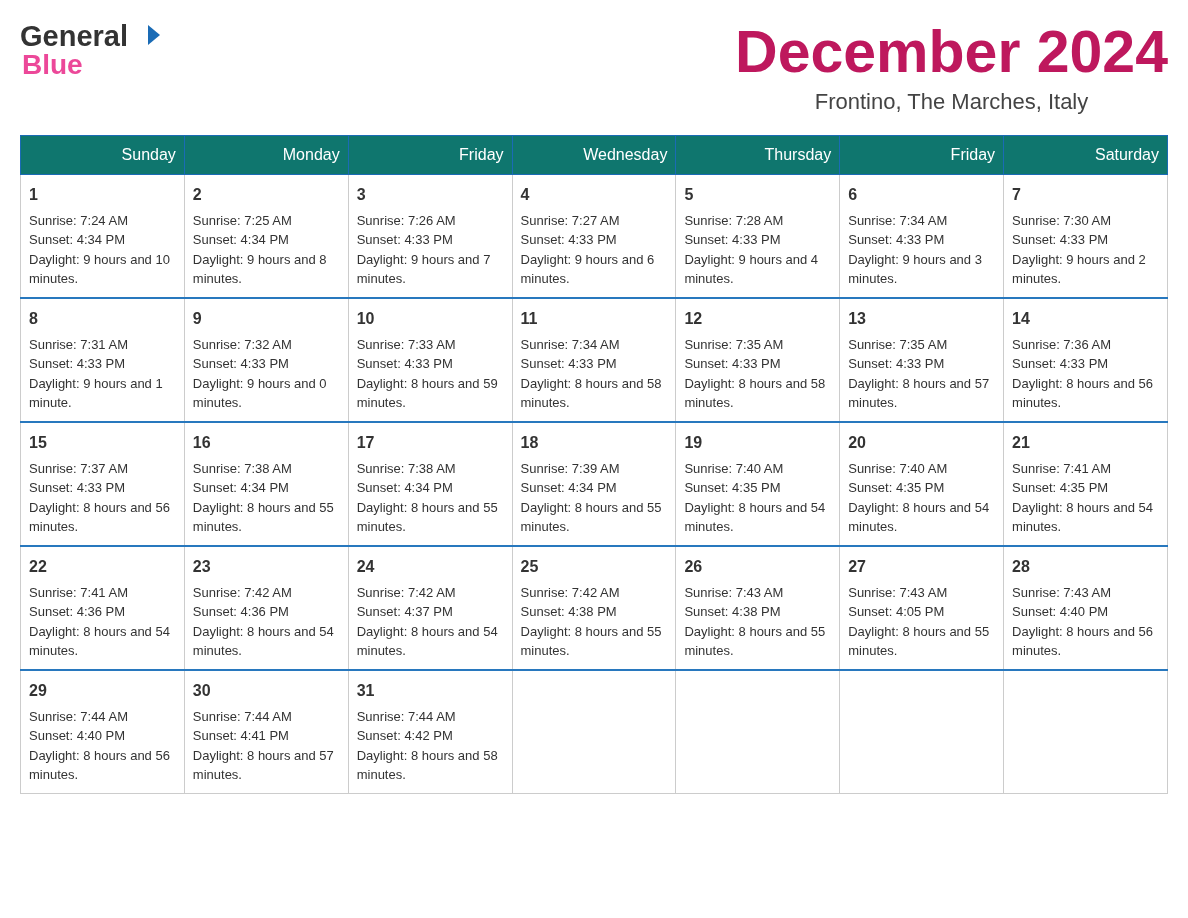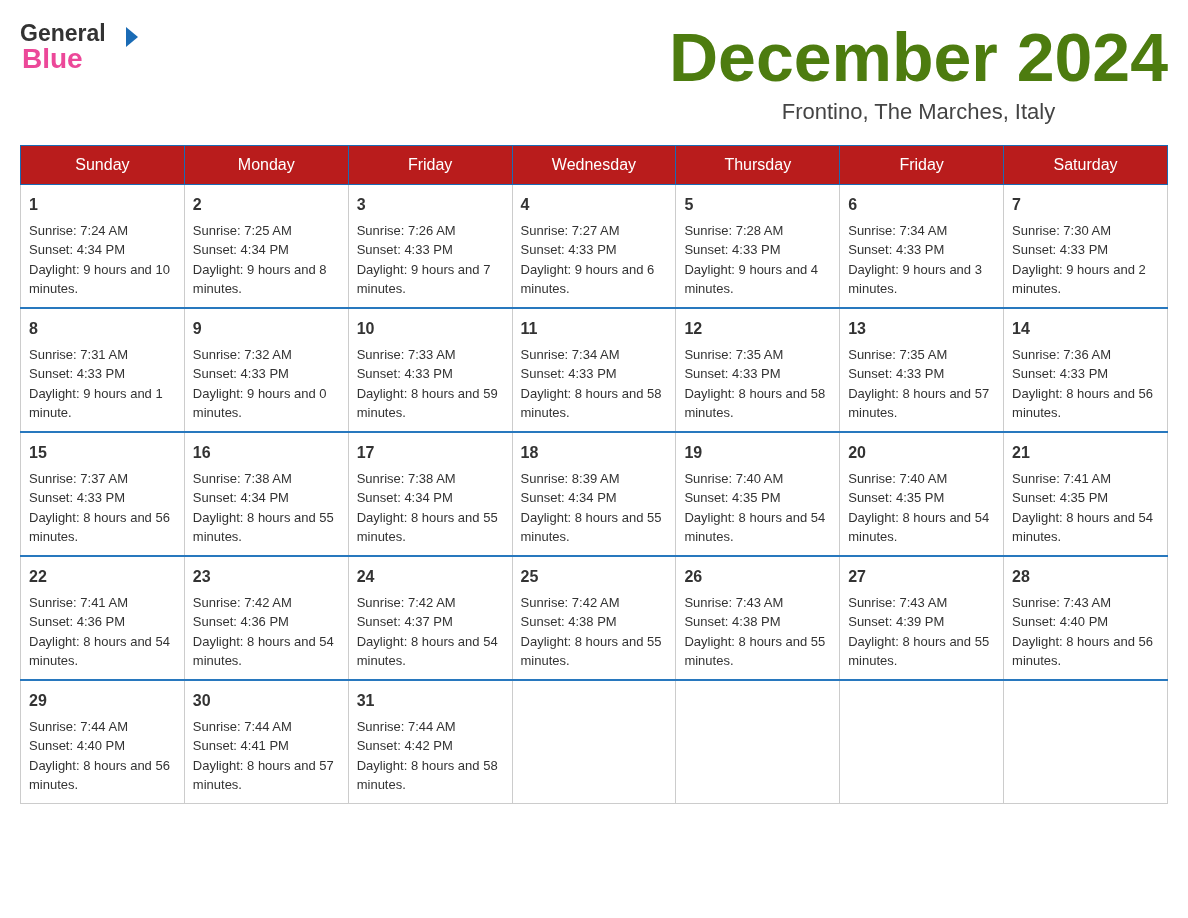--- a/index.html
+++ b/index.html
@@ -15,25 +15,25 @@
       justify-content: space-between;
       align-items: flex-start;
       margin-bottom: 20px;
     }
     .logo {
       display: flex;
       flex-direction: column;
       align-items: flex-start;
     }
     .logo-general {
-      font-size: 23px;
+      font-size: 29px;
       font-weight: bold;
       color: #333;
       display: flex;
-      align-items: flex-end;
+      align-items: center;
       gap: 16px;
     }
     .logo-arrow {
       width: 0;
       height: 0;
       border-left: 12px solid #1a6bb5;
       border-top: 10px solid transparent;
       border-bottom: 10px solid transparent;
       display: inline-block;
       margin-left: 4px;
@@ -43,43 +43,43 @@
       font-size: 28px;
       font-weight: bold;
       color: #ec4899;
       margin-top: -4px;
       margin-left: 2px;
     }
     .title-block {
       text-align: right;
     }
     .month-title {
-      font-size: 68px;
+      font-size: 59px;
       font-weight: bold;
-      color: #4d7c0f;
+      color: #be185d;
       line-height: 1.1;
     }
     .location-title {
       font-size: 22px;
       color: #444;
       margin-top: 4px;
       text-align: center;
     }
     .calendar {
       width: 100%;
       border-collapse: collapse;
       border: 1px solid #ccc;
     }
     .calendar th {
-      background: #b91c1c;
+      background: #0f766e;
       color: #fff;
       padding: 10px 8px;
       font-size: 16px;
       font-weight: normal;
-      text-align: center;
+      text-align: right;
       border: 1px solid #1a6bb5;
     }
     .calendar td {
       vertical-align: top;
       padding: 8px;
       border: 1px solid #ccc;
       width: 14.28%;
       min-height: 110px;
       font-size: 13px;
       color: #333;
@@ -233,21 +233,21 @@
         <span>Daylight: 8 hours and 55 minutes.</span>
       </td>
         <td>
         <span class="day-num">17</span>
         <span>Sunrise: 7:38 AM</span><br>
         <span>Sunset: 4:34 PM</span><br>
         <span>Daylight: 8 hours and 55 minutes.</span>
       </td>
         <td>
         <span class="day-num">18</span>
-        <span>Sunrise: 8:39 AM</span><br>
+        <span>Sunrise: 7:39 AM</span><br>
         <span>Sunset: 4:34 PM</span><br>
         <span>Daylight: 8 hours and 55 minutes.</span>
       </td>
         <td>
         <span class="day-num">19</span>
         <span>Sunrise: 7:40 AM</span><br>
         <span>Sunset: 4:35 PM</span><br>
         <span>Daylight: 8 hours and 54 minutes.</span>
       </td>
         <td>
@@ -290,21 +290,21 @@
       </td>
         <td>
         <span class="day-num">26</span>
         <span>Sunrise: 7:43 AM</span><br>
         <span>Sunset: 4:38 PM</span><br>
         <span>Daylight: 8 hours and 55 minutes.</span>
       </td>
         <td>
         <span class="day-num">27</span>
         <span>Sunrise: 7:43 AM</span><br>
-        <span>Sunset: 4:39 PM</span><br>
+        <span>Sunset: 4:05 PM</span><br>
         <span>Daylight: 8 hours and 55 minutes.</span>
       </td>
         <td>
         <span class="day-num">28</span>
         <span>Sunrise: 7:43 AM</span><br>
         <span>Sunset: 4:40 PM</span><br>
         <span>Daylight: 8 hours and 56 minutes.</span>
       </td>
       </tr>
       <tr>

